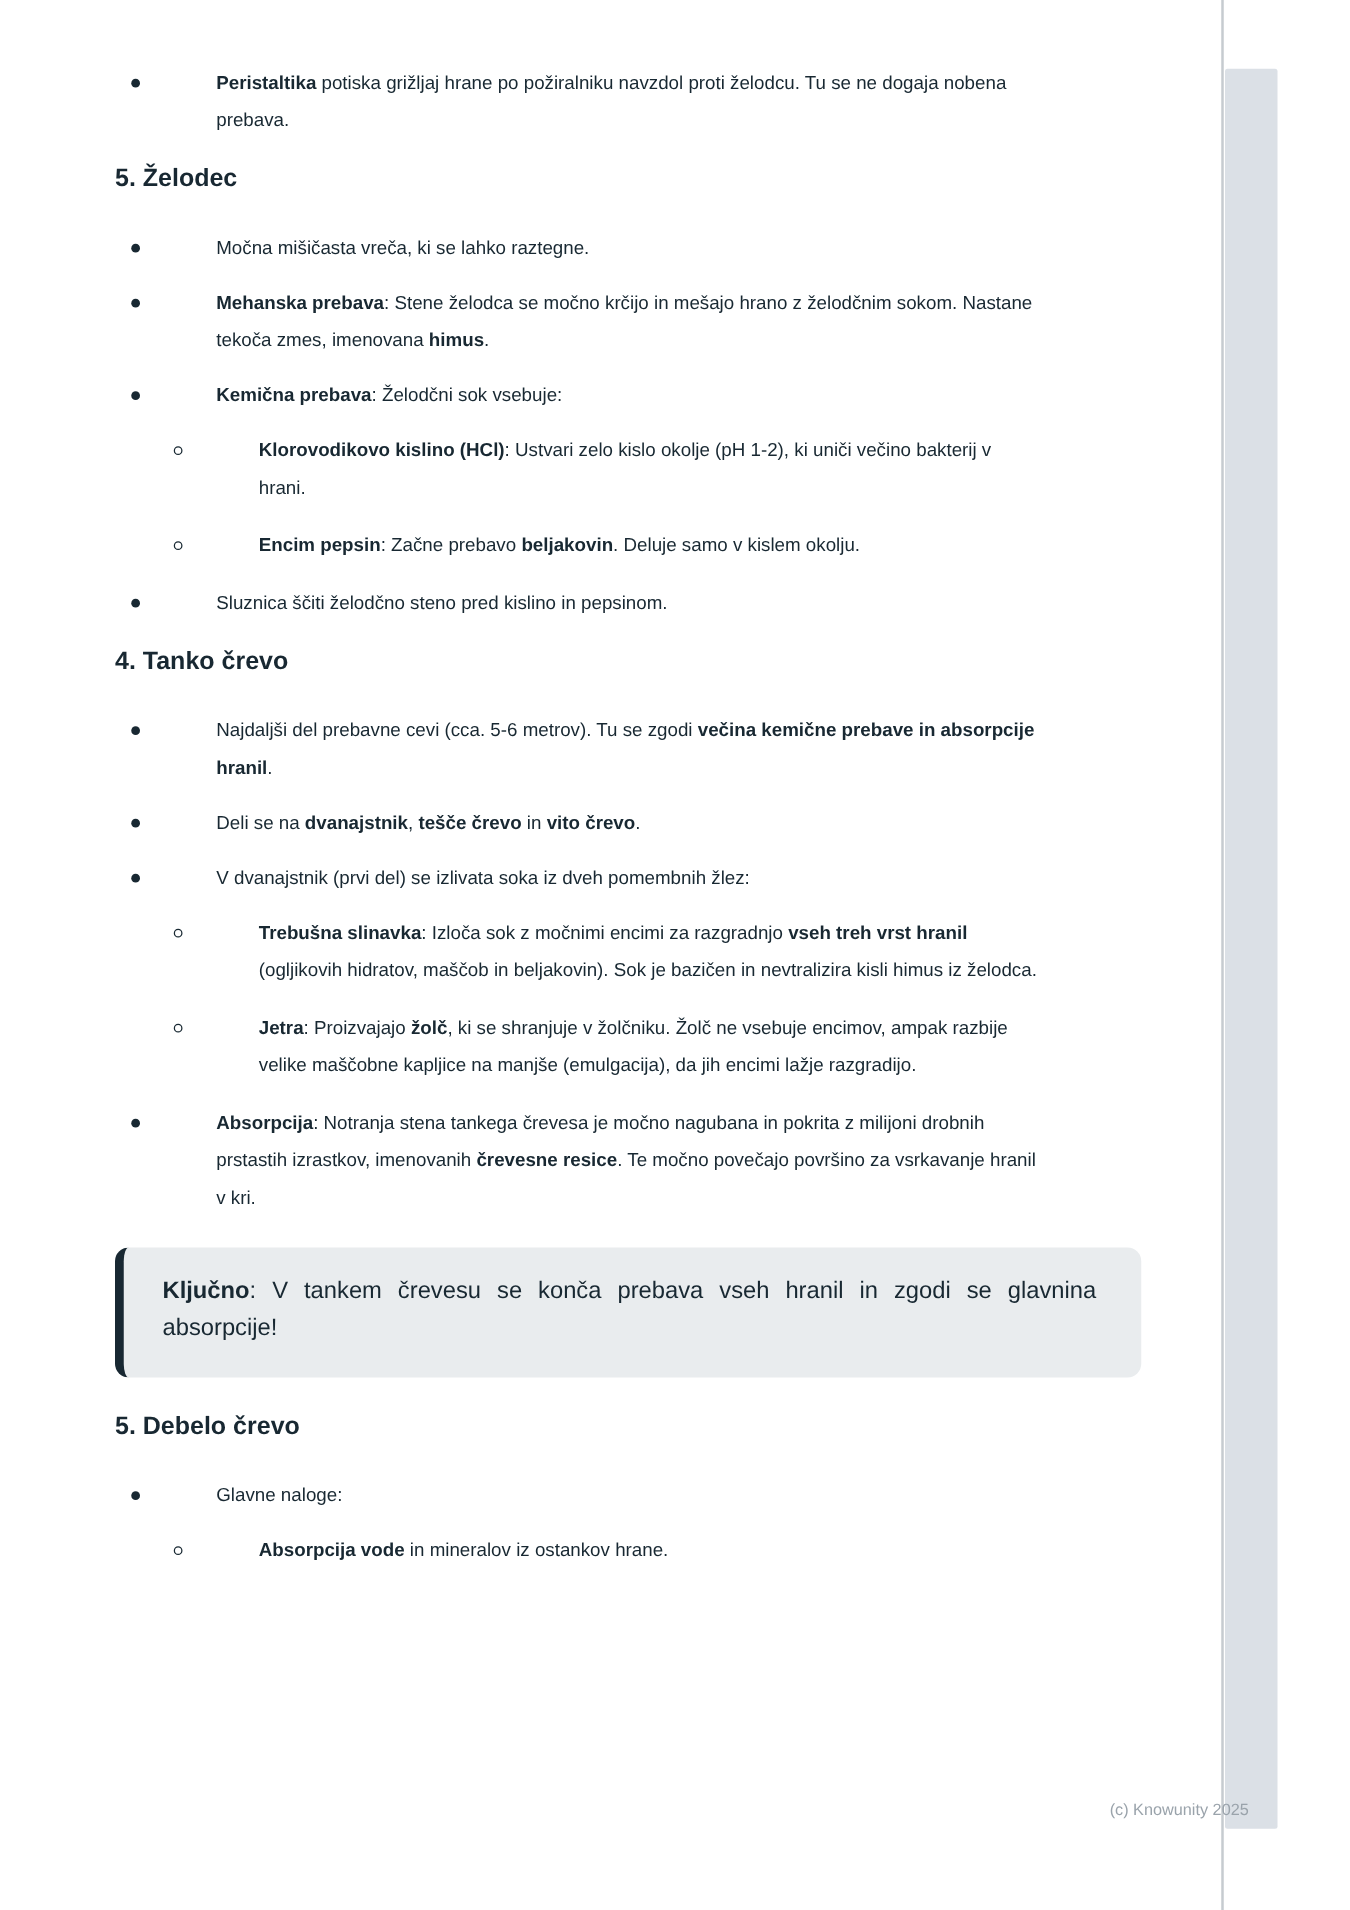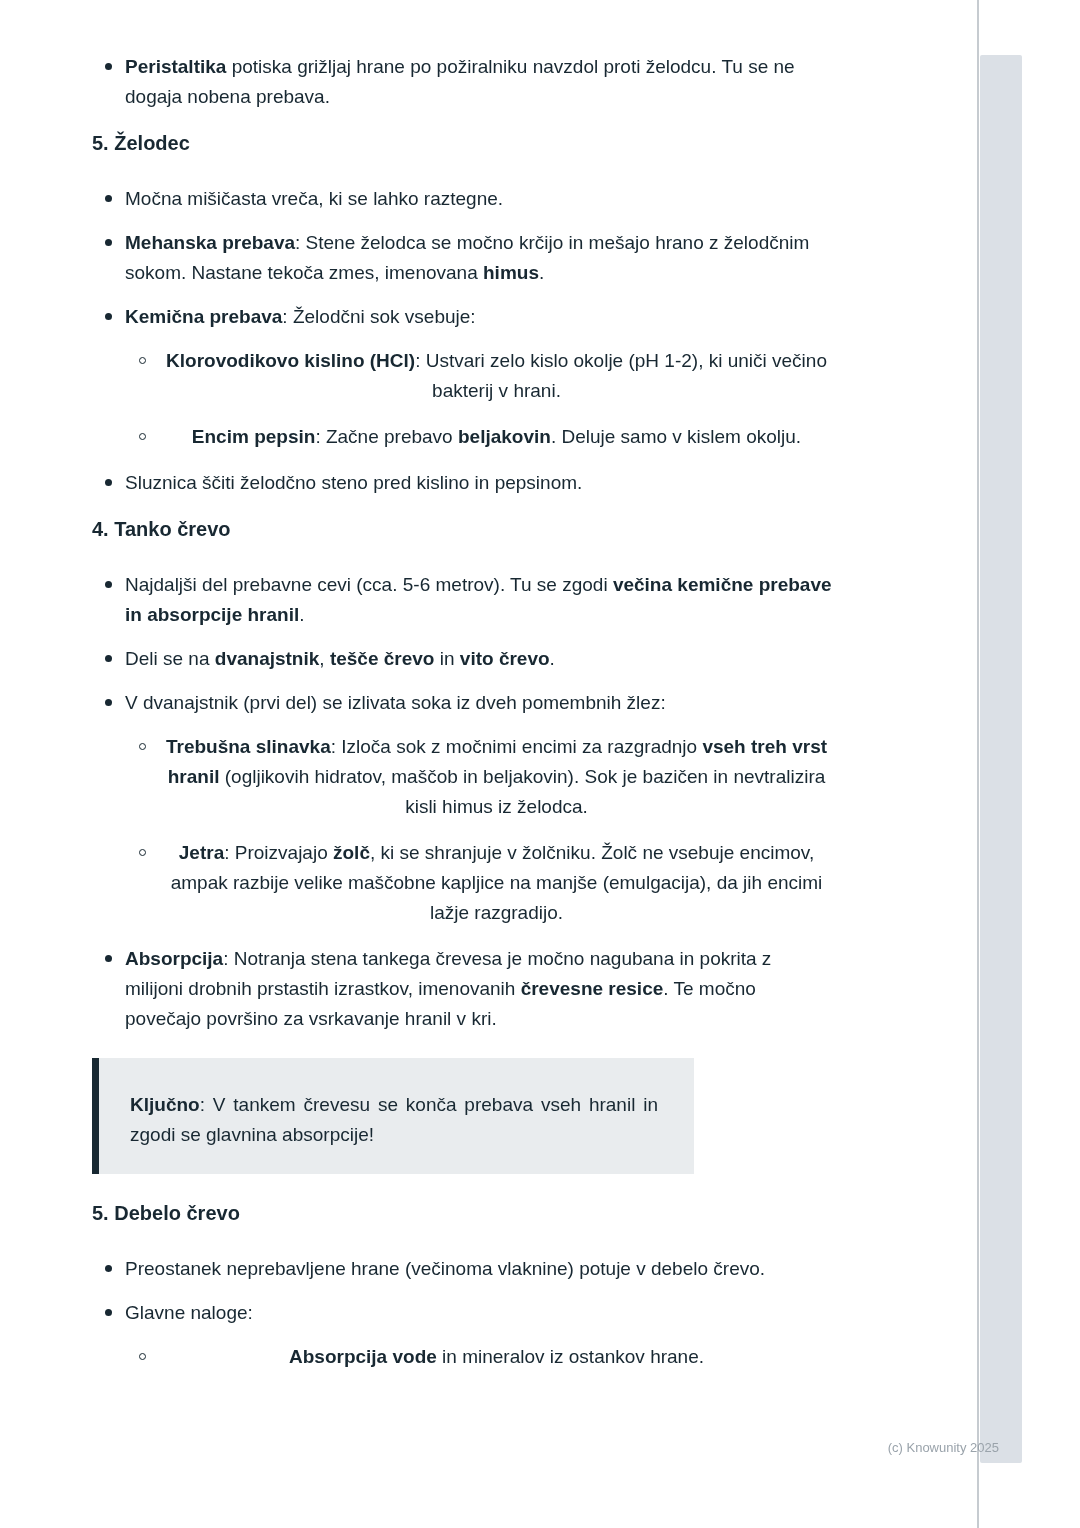--- a/index.html
+++ b/index.html
@@ -17,30 +17,30 @@
     width: 978px; height: 1528px;
     padding: 52px 0 0 92px;
     background: #ffffff;
   }
   .content { width: 742px; }
   .li { display: flex; margin-bottom: 14px; }
   .li .marker { flex: 0 0 33px; display: flex; }
   .dot, .circle { display: block; font-style: normal; margin-top: 11px; margin-left: 13px; }
   .dot { width: 7px; height: 7px; border-radius: 50%; background: currentColor; }
   .circle { width: 7px; height: 7px; border-radius: 50%; border: 1.5px solid currentColor; background: transparent; }
-  .li.sub { padding-left: 34px; margin-bottom: 16px; text-align: center; }
-  .li-text { flex: 1; font-size: 19px; line-height: 30px; }
+  .li.sub { padding-left: 34px; margin-bottom: 16px; }
+  .li-text { flex: 1; font-size: 15px; line-height: 30px; margin-left: 48px; }
   h3.heading { font-size: 20px; line-height: 30px; font-weight: 700; margin: 16px 0 26px; }
   .callout {
     margin: 24px 0;
-    width: 602px;
+    width: 821px;
     background: var(--callout-bg, #e9ecee);
     border-left: 7px solid var(--callout-border, #182832);
-    padding: 32px 36px 24px 31px;
-    border-radius: 0;
+    padding: 20px 36px 24px 31px;
+    border-radius: 11px;
   }
   .callout-text { font-size: 19px; line-height: 30px; text-align: justify; }
   strong { font-weight: 700; }
   .page-divider {
     position: absolute;
     left: 977px; top: 0;
     width: 2px; height: 1528px;
     background: #c6cbd0;
   }
   .scroll-track {
@@ -145,26 +145,20 @@
         <div class="li-text"><strong>Absorpcija</strong><span>: Notranja stena tankega črevesa je močno nagubana in pokrita z milijoni drobnih prstastih izrastkov, imenovanih </span><strong>črevesne resice</strong><span>. Te močno povečajo površino za vsrkavanje hranil v kri.</span></div>
       </div>
       <div class="callout">
         <p class="callout-text"><strong>Ključno</strong><span>: V tankem črevesu se konča prebava vseh hranil in zgodi se glavnina absorpcije!</span></p>
       </div>
       <h3 class="heading">5. Debelo črevo</h3>
       <div class="li">
         <span class="marker">
           <i class="dot"></i>
         </span>
-        <div class="li-text"><span>Preostanek neprebavljene hrane (večinoma vlaknine) potuje v debelo črevo.</span></div>
-      </div>
-      <div class="li">
-        <span class="marker">
-          <i class="dot"></i>
-        </span>
         <div class="li-text"><span>Glavne naloge:</span></div>
       </div>
       <div class="li sub">
         <span class="marker">
           <i class="circle"></i>
         </span>
         <div class="li-text"><strong>Absorpcija vode</strong><span> in mineralov iz ostankov hrane.</span></div>
       </div>
     </main>
 </div>

